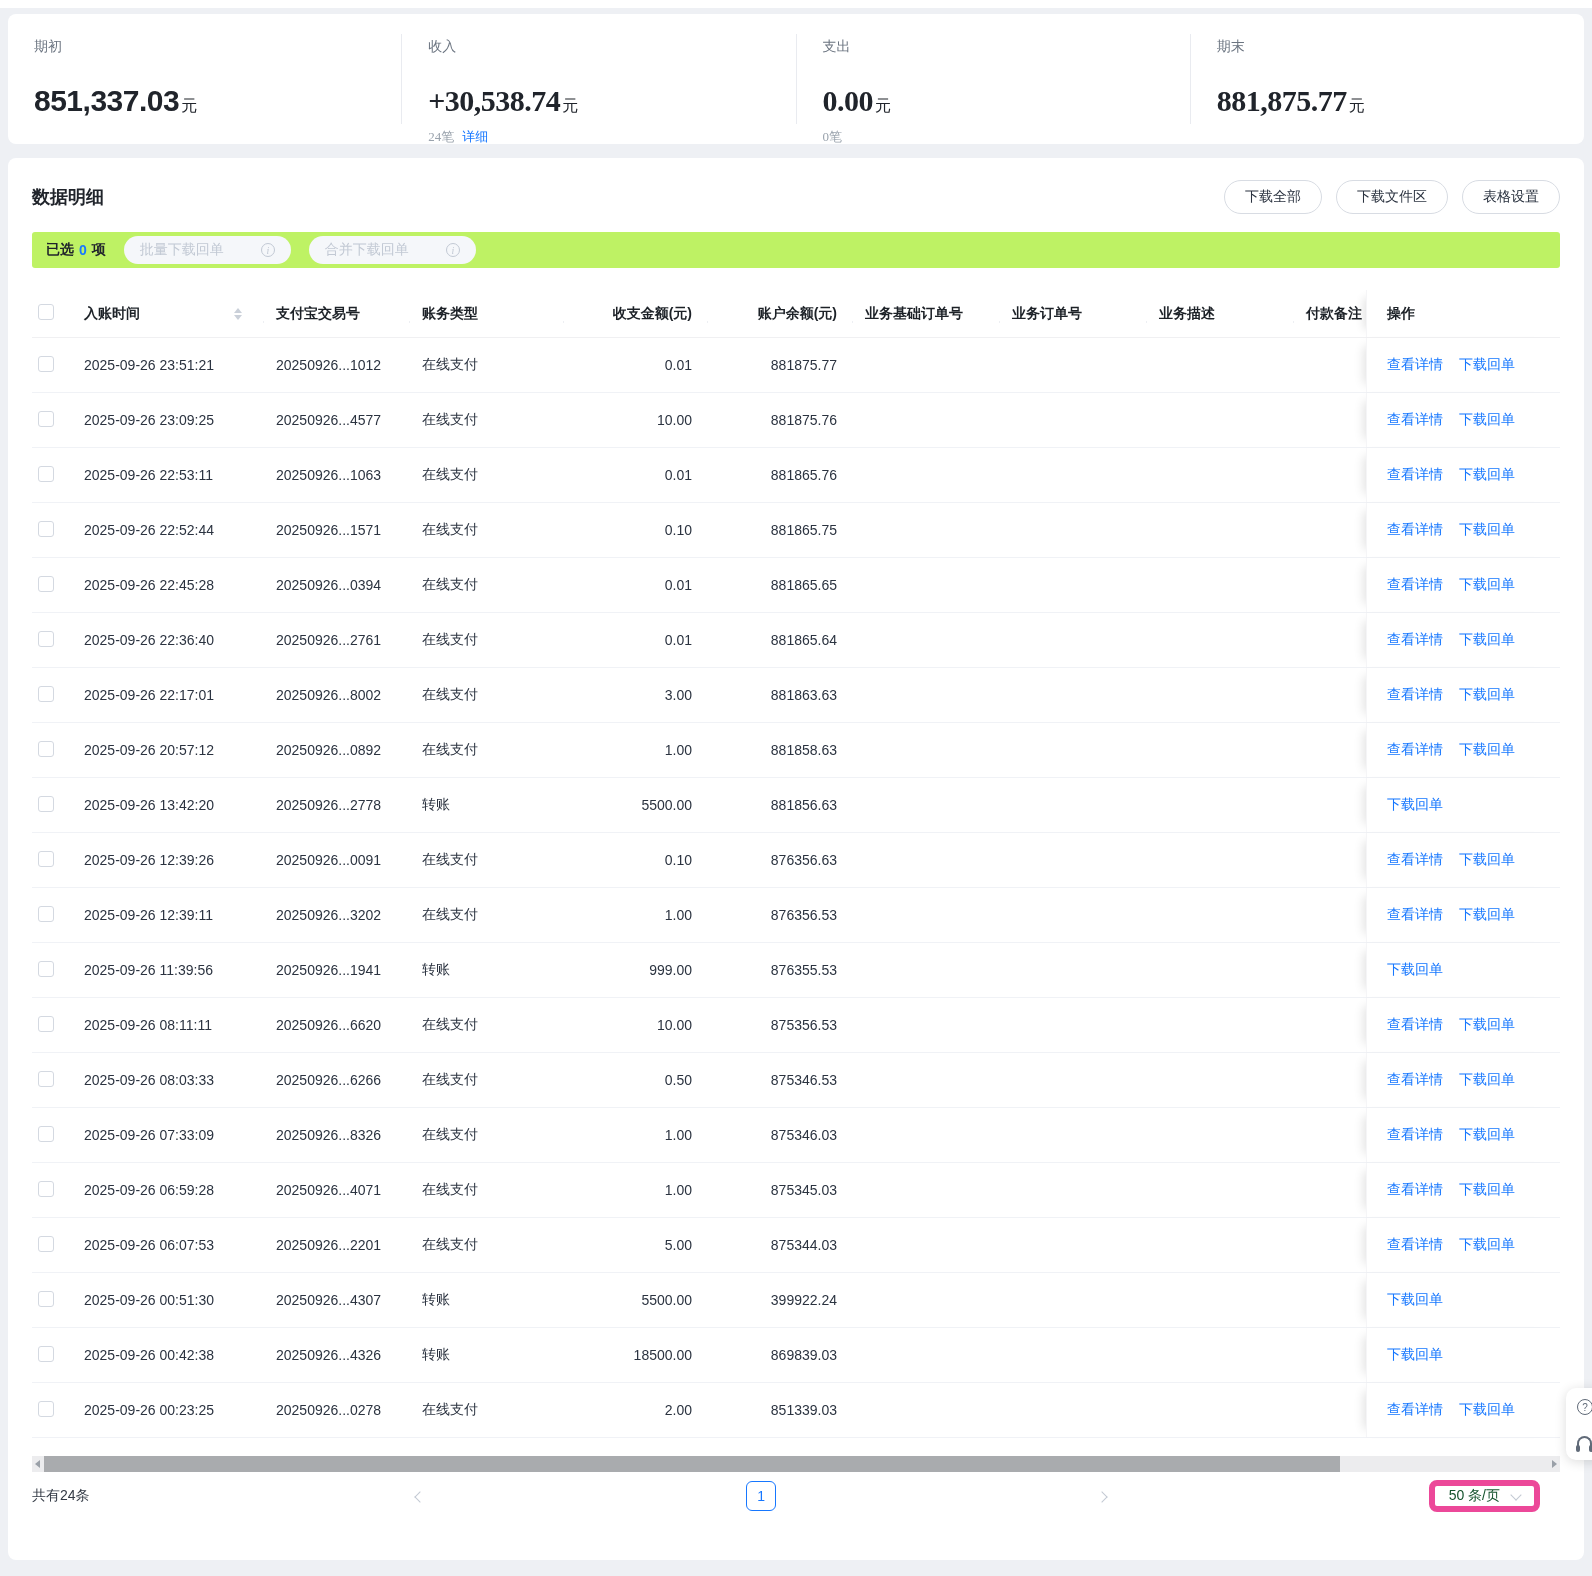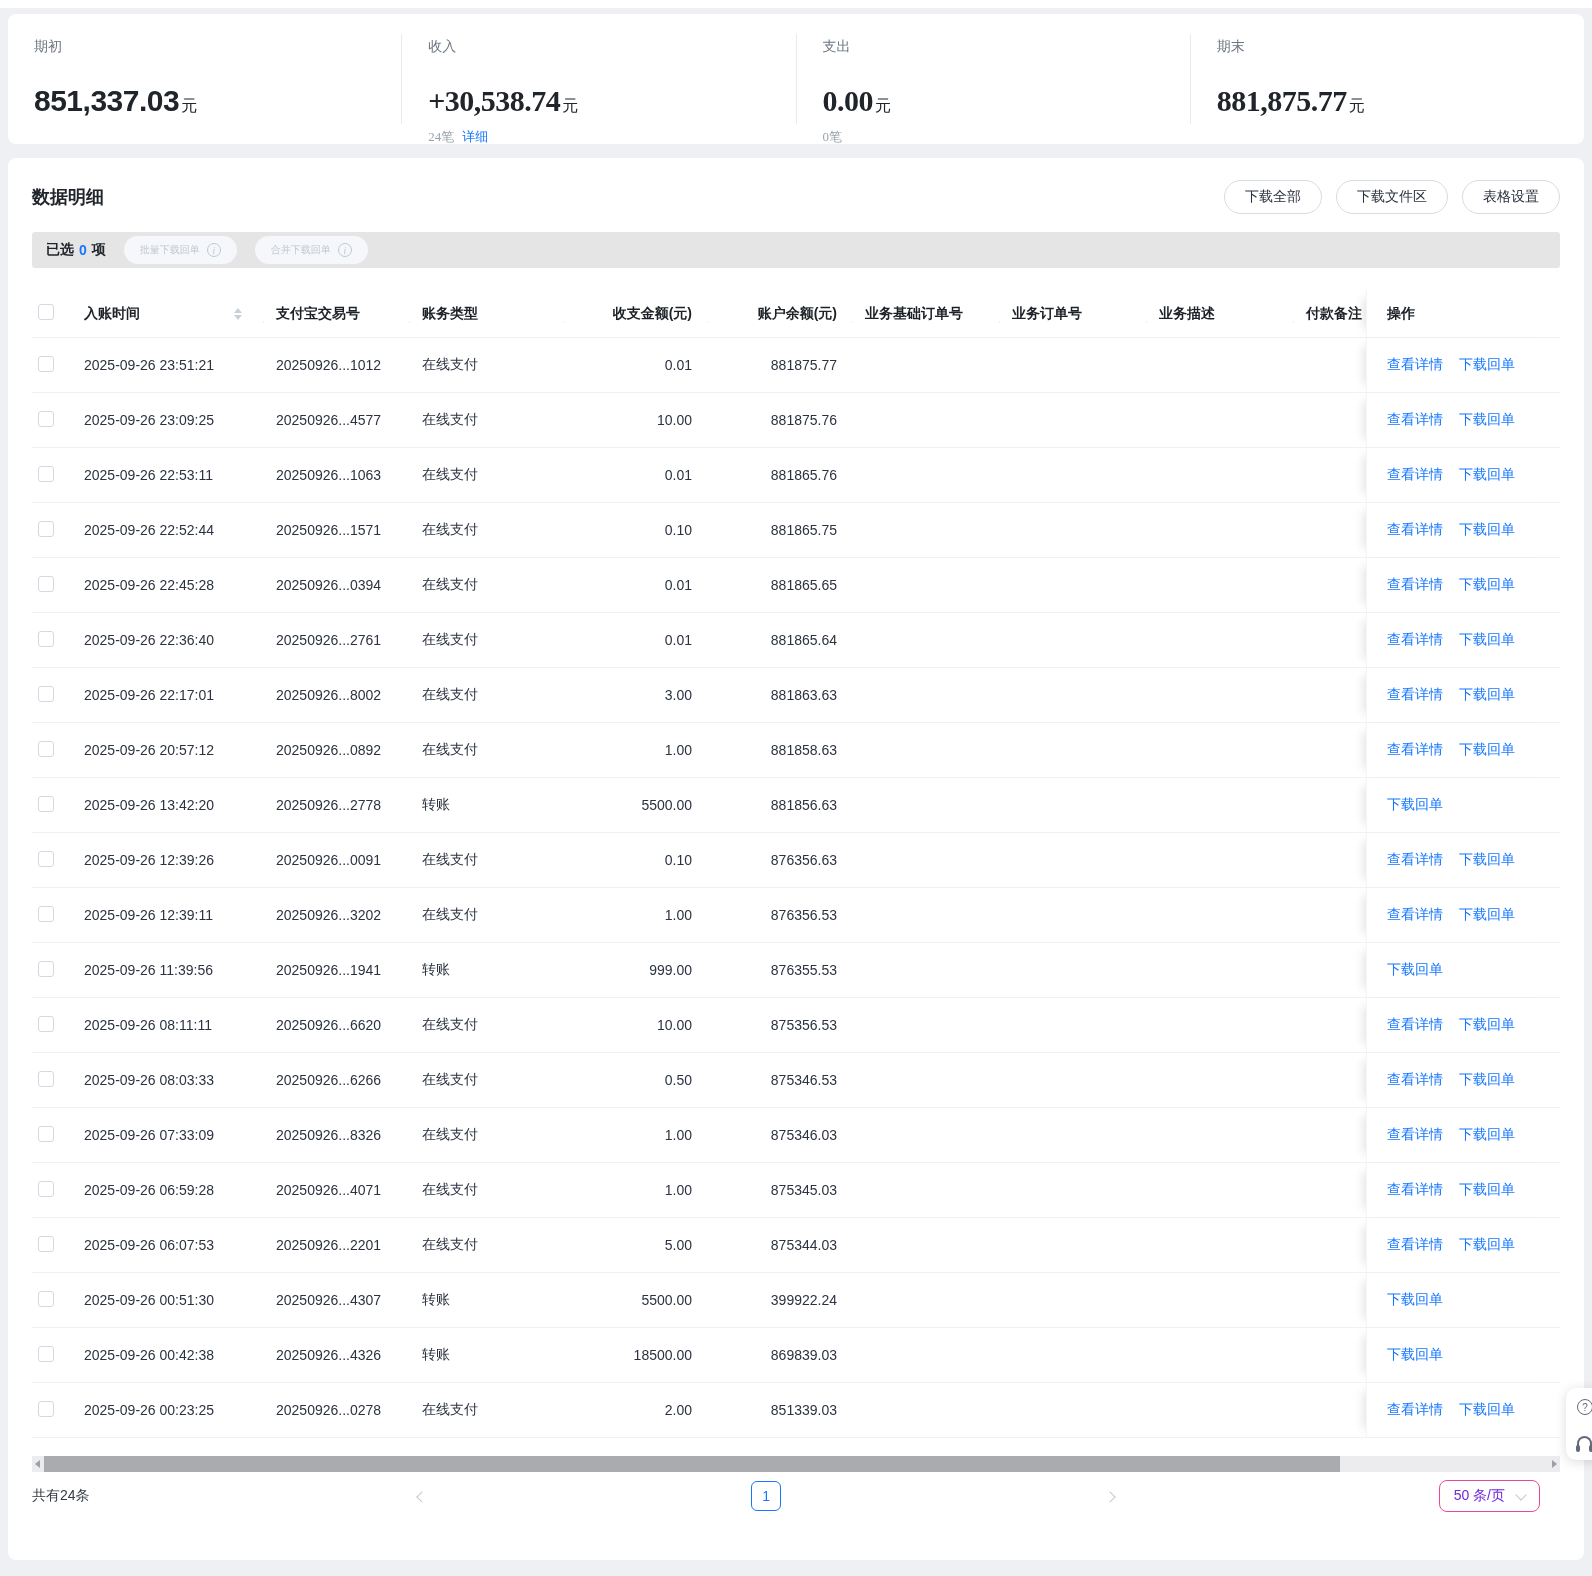--- a/index.html
+++ b/index.html
@@ -21,25 +21,25 @@
   .summary-sub .link { color:#1677ff; margin-left:8px; cursor:pointer; }
 
   
   .main-card { margin:10px 8px; height:1402px; padding:22px 24px 0; position:relative; }
   .title-row { display:flex; justify-content:space-between; align-items:center; height:34px; }
   .panel-title { font-size:18px; font-weight:600; color:#20242b; }
   .toolbar { display:flex; gap:14px; }
   .pill-btn { height:34px; padding:0 20px; border:1px solid #d8dce3; border-radius:17px; background:#fff;
               font-size:14px; color:#2b3340; display:flex; align-items:center; cursor:pointer; font-family:inherit; }
 
-  .selection-bar { margin-top:18px; height:36px; background:#e5e5e5; border-radius:3px; display:flex; align-items:center; padding:0 14px; }
+  .selection-bar { margin-top:18px; height:36px; background:#bef264; border-radius:3px; display:flex; align-items:center; padding:0 14px; }
   .selected-text { font-weight:600; color:#20242b; }
   .selected-count { color:#1677ff; font-weight:700; margin:0 5px; }
   .disabled-pill { height:28px; margin-left:18px; padding:0 16px; border-radius:15px; background:#f5f7fa; border:none;
-                   color:#c2c9d4; font-size:10px; display:flex; align-items:center; cursor:not-allowed; font-family:Liberation Serif, serif; }
+                   color:#c2c9d4; font-size:14px; display:flex; align-items:center; cursor:not-allowed; font-family:Liberation Serif, serif;gap:30px; }
   .info-icon { width:14px; height:14px; border:1px solid currentColor; border-radius:50%; display:inline-flex;
                align-items:center; justify-content:center; font-size:10px; margin-left:7px; }
   .info-icon::after { content:"i"; font-style:italic; }
 
   
   .table { margin-top:22px; }
   .thead, .trow { display:flex; align-items:center; }
   .thead { height:48px; font-weight:700; color:#1c2127; border-bottom:1px solid #f0f0f2; }
   .trow { height:55px; border-bottom:1px solid #f0f2f6; }
   .cell { padding-left:12px; white-space:nowrap; overflow:hidden; position:relative; }
@@ -73,22 +73,22 @@
 
   
   .pagination { margin-top:8px; height:32px; display:flex; align-items:center; justify-content:space-between; gap:14px; padding-right:20px; }
   .total-text { color:#333a45; margin-right:4px; }
   .chevron { display:inline-block; width:8px; height:8px; border-right:1.5px solid #c3c9d3; border-bottom:1.5px solid #c3c9d3; }
   .chevron.left  { transform:rotate(135deg); }
   .chevron.right { transform:rotate(-45deg); }
   .chevron.down  { transform:rotate(45deg); margin-top:-3px; }
   .page-btn { width:30px; height:30px; border:1px solid #1677ff; border-radius:6px; color:#1677ff; background:#fff;
               display:flex; align-items:center; justify-content:center; font-size:14px; cursor:pointer; font-family:inherit; }
-  .size-select { height:32px; border:1px solid #ec4899; border-radius:8px; background:#fff; padding:4px 14px;
-                 display:flex; align-items:center; gap:12px; color:#6d28d9; cursor:pointer; }
+  .size-select { height:32px; border:6px solid #ec4899; border-radius:8px; background:#fff; padding:4px 14px;
+                 display:flex; align-items:center; gap:12px; color:#14532d; cursor:pointer; }
   .arrow-btn { background:none; border:none; cursor:pointer; padding:4px; }
 
   
   .help-float { position:absolute; top:1388px; left:1566px; width:52px; height:72px; background:#fff; border-radius:10px;
                 box-shadow:0 2px 12px rgba(0,0,0,0.14); display:flex; flex-direction:column; justify-content:space-between; padding:11px 0 13px 11px; }
   .question-icon { width:16px; height:16px; border:1.5px solid #606a78; border-radius:50%; color:#606a78;
                    display:flex; align-items:center; justify-content:center; font-size:10px; cursor:pointer; }
   .question-icon::after { content:"?"; }
   .headset-icon { position:relative; width:15px; height:11px; border:2px solid #606a78; border-bottom:none;
                   border-radius:8px 8px 0 0; margin-top:4px; cursor:pointer; }

